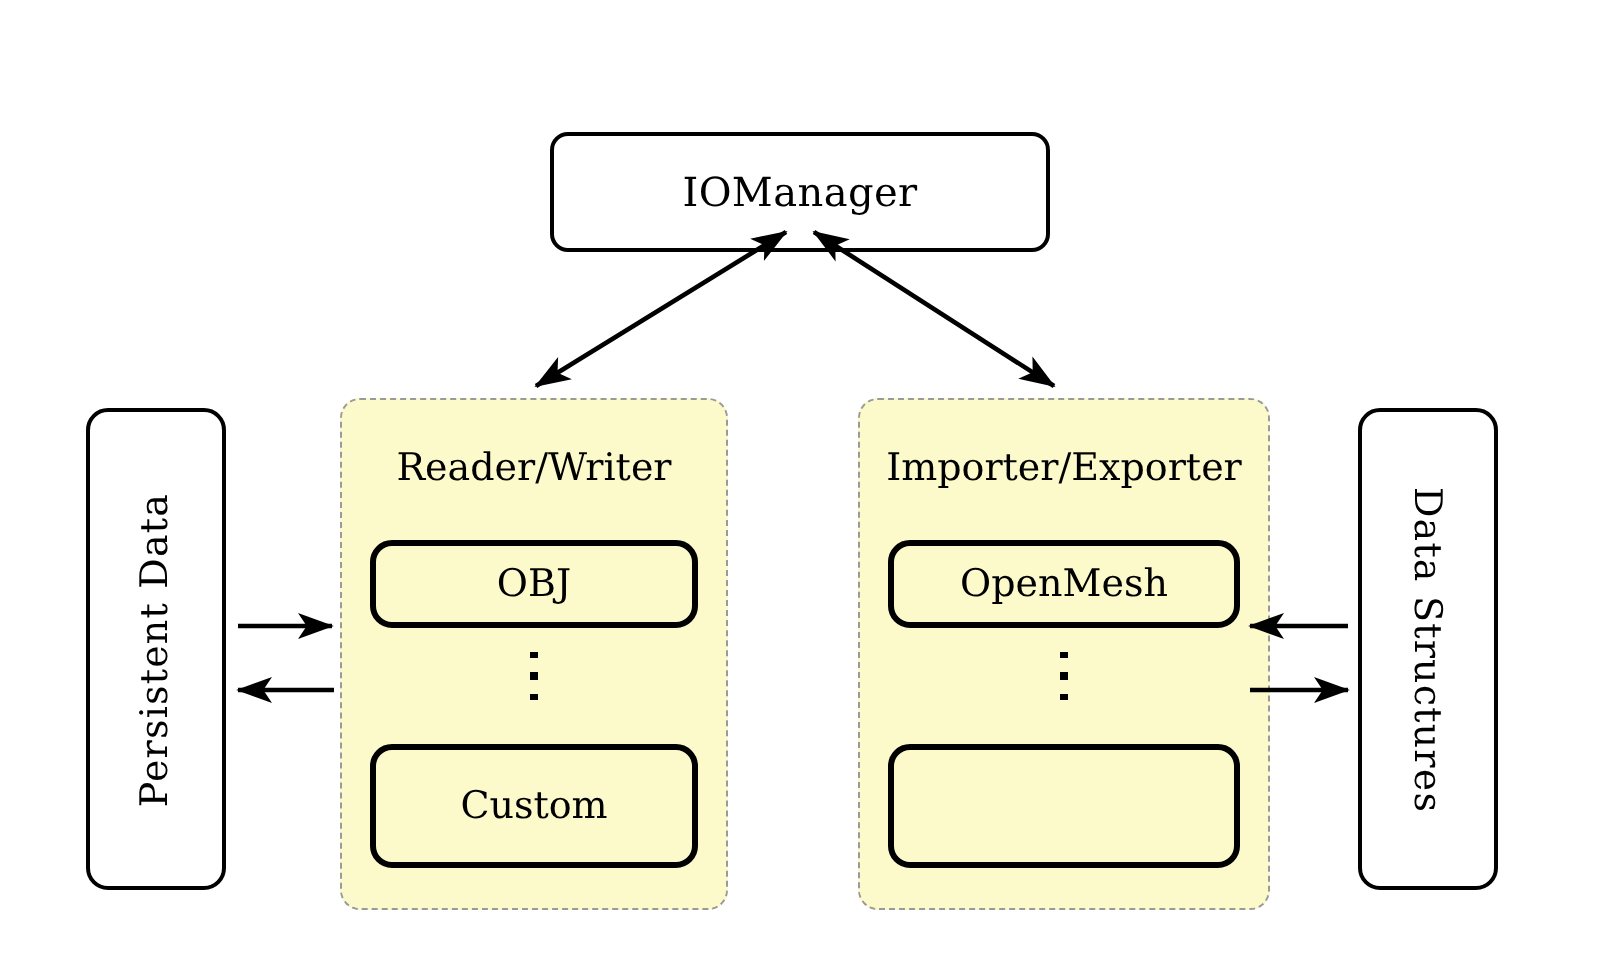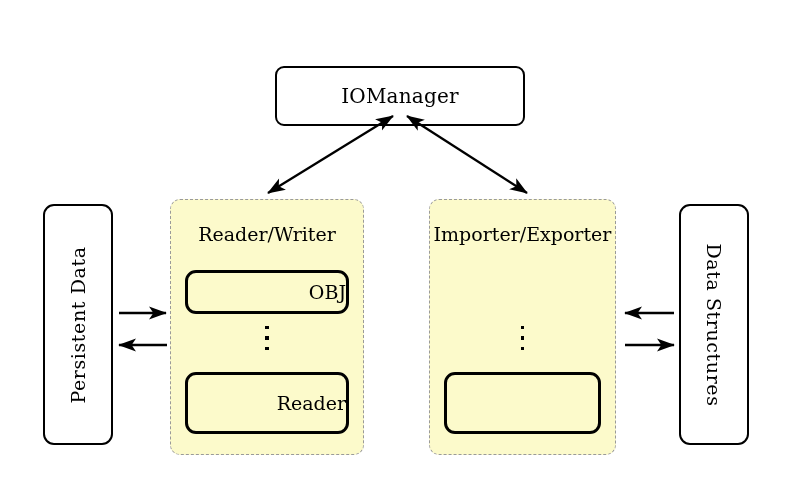--- a/index.html
+++ b/index.html
@@ -83,21 +83,21 @@
   }
   #panel-readerwriter {
     left: 170px;
     top: 199px;
     width: 194px;
     height: 256px;
   }
   #panel-importerexporter {
     left: 429px;
     top: 199px;
-    width: 187px;
+    width: 206px;
     height: 256px;
   }
   .panel-title {
     position: absolute;
     left: 0;
     right: 0;
     top: 23px;
     text-align: center;
     font-size: 19px;
     color: #000;
@@ -106,21 +106,21 @@
 
   
   .sub-box {
     position: absolute;
     box-sizing: border-box;
     background: #FCFACB;
     border: 3px solid #000000;
     border-radius: 11px;
     display: flex;
     align-items: center;
-    justify-content: flex-end;
+    justify-content: center;
     text-align: center;
   }
   .sub-box .sub-label {
     font-size: 19px;
     line-height: 1.18;
     color: #000;
   }
   .sub-top {
     left: 14px;
     right: 14px;
@@ -187,28 +187,31 @@
     </div>
 
     <div class="vdots">
       <i></i>
         <i></i>
         <i></i>
     </div>
 
     <div class="sub-box sub-bottom">
       <span class="sub-label">
-        <span>Reader</span><br>
+        <span>Custom</span><br>
       </span>
     </div>
   </div>
 
   <div class="group-panel" id="panel-importerexporter">
     <div class="panel-title">Importer/Exporter</div>
 
+    <div class="sub-box sub-top">
+      <span class="sub-label">OpenMesh</span>
+    </div>
 
     <div class="vdots">
       <i></i>
         <i></i>
         <i></i>
     </div>
 
     <div class="sub-box sub-bottom">
       <span class="sub-label">
         <br>

